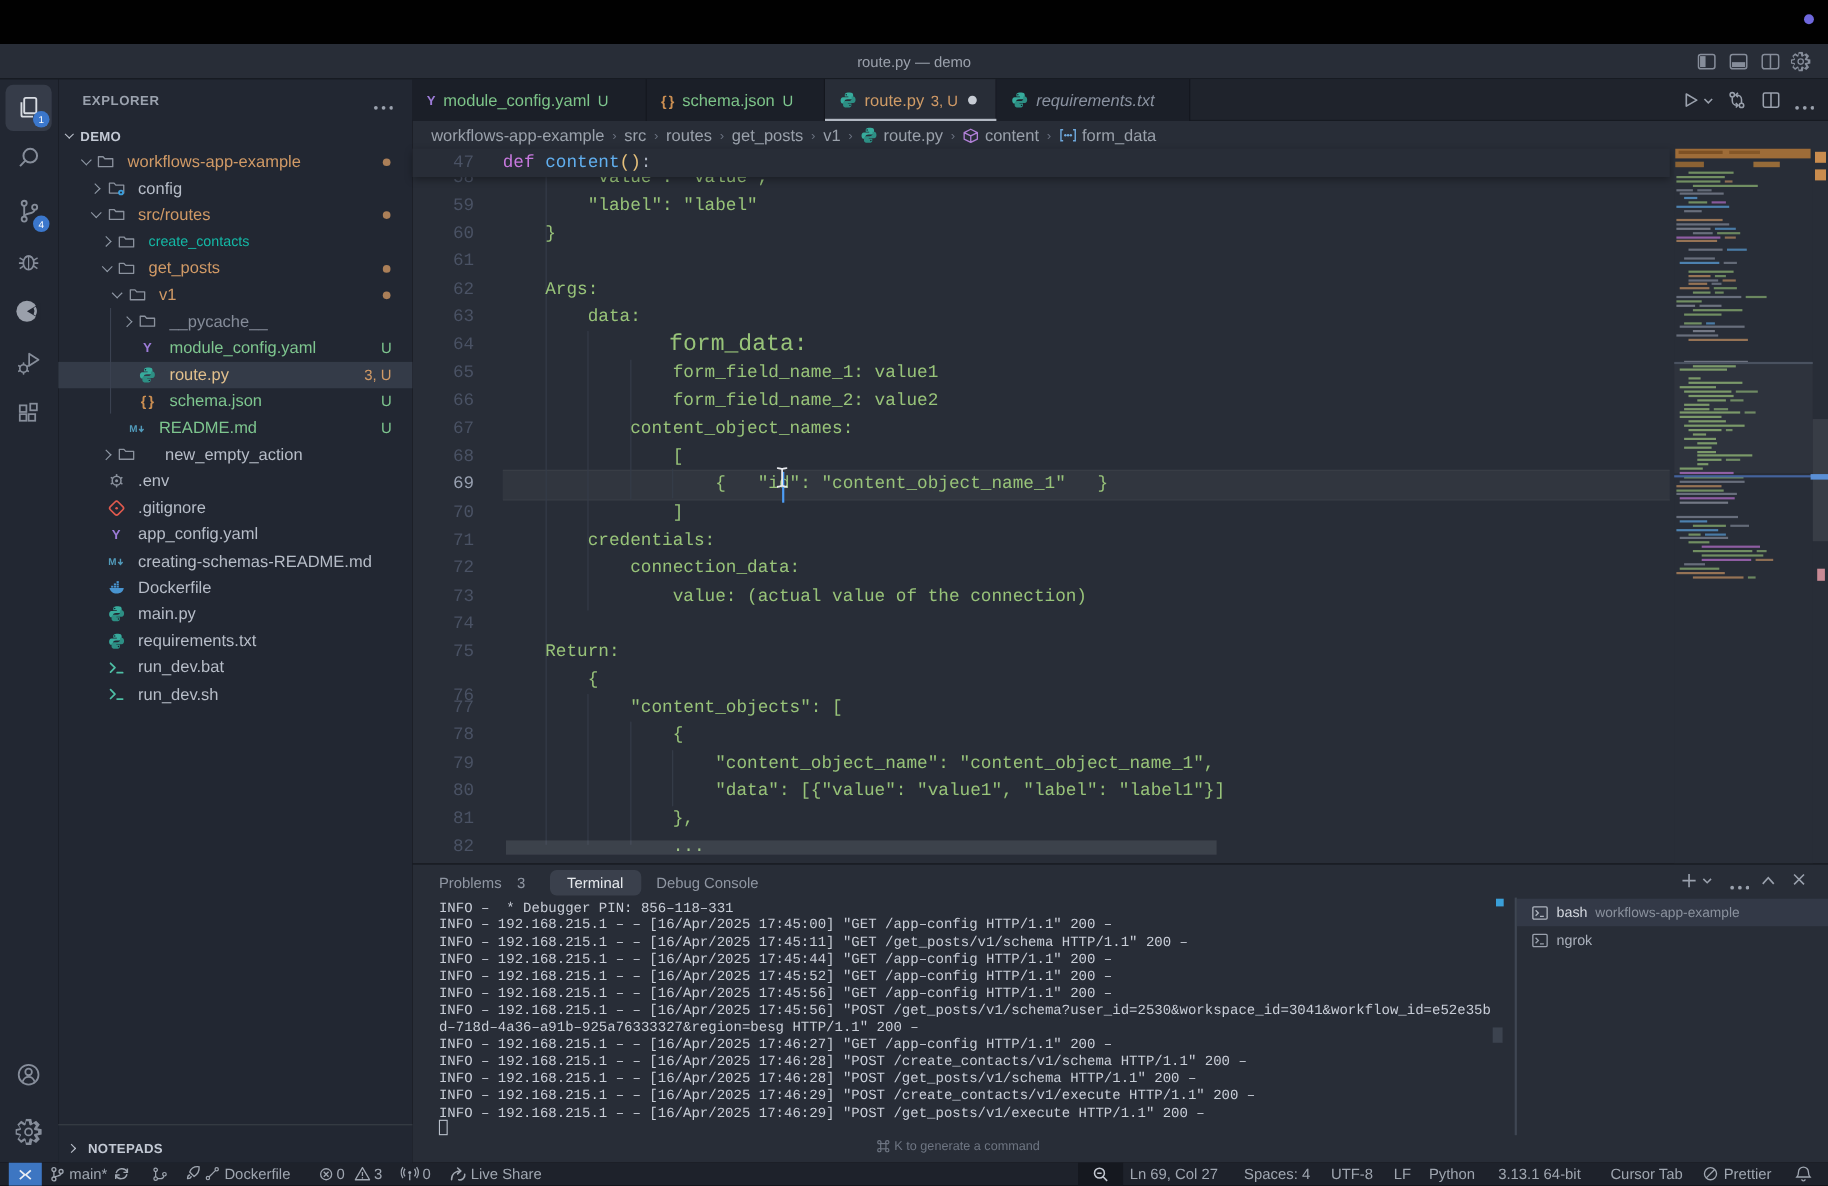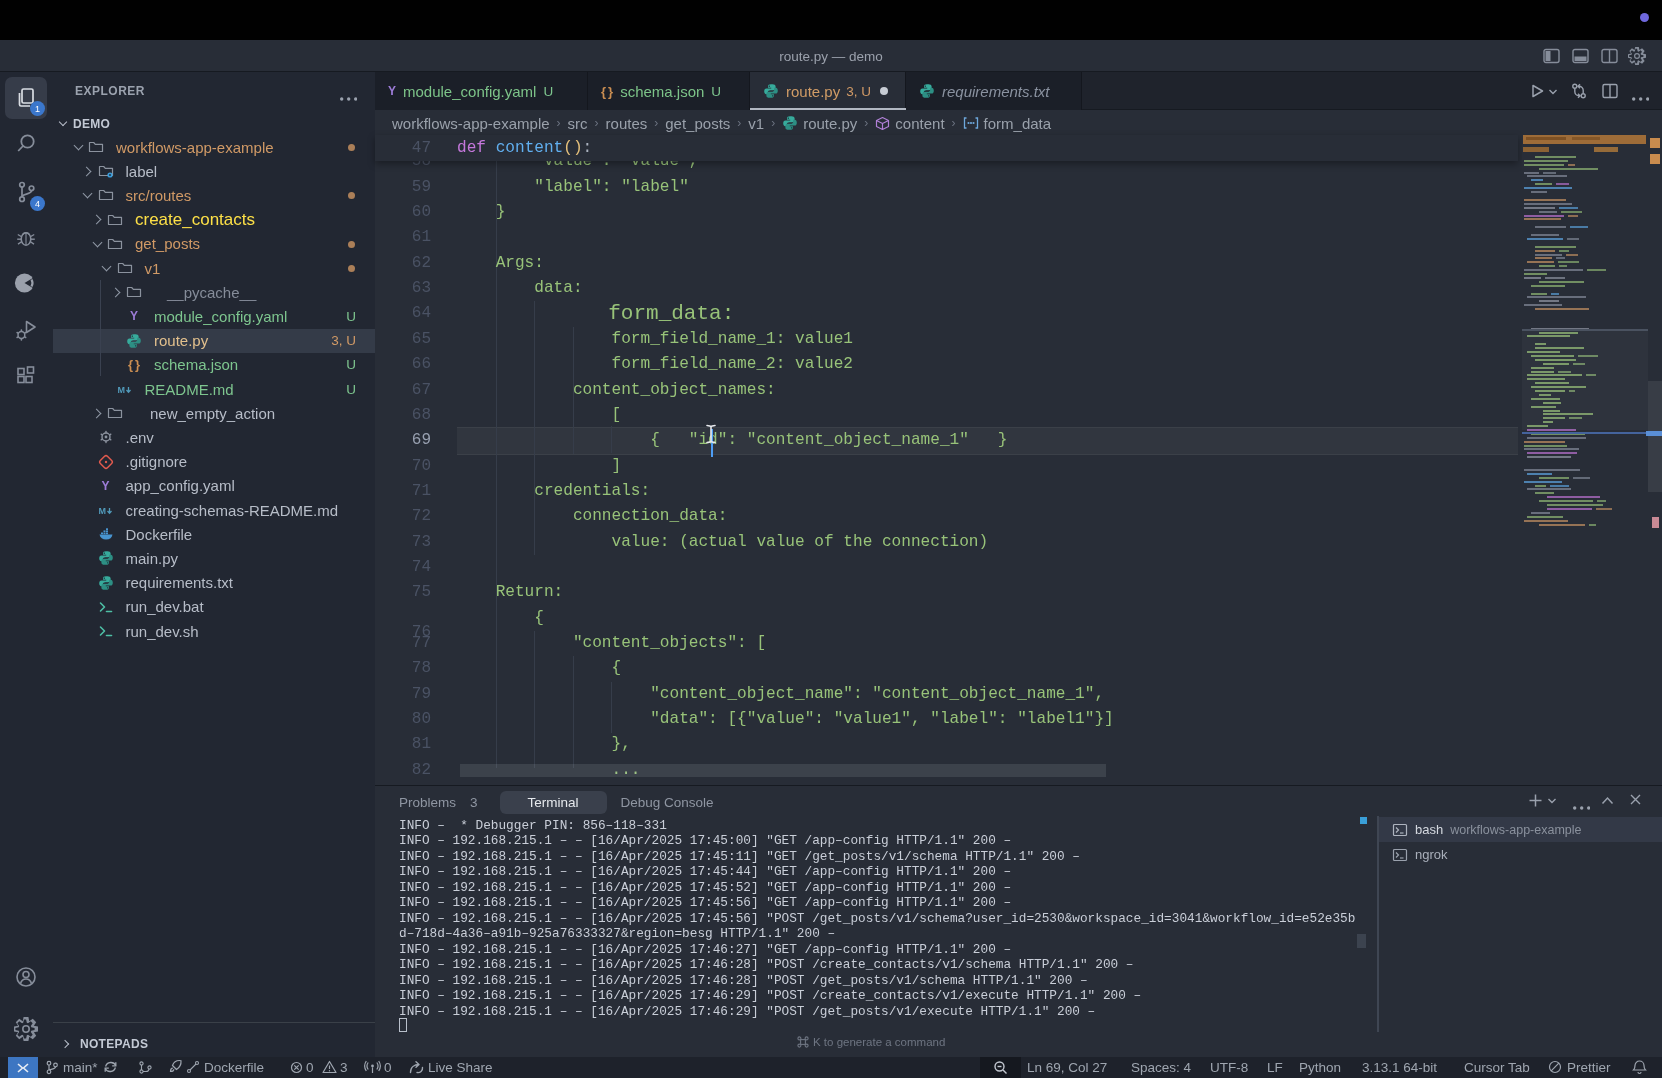--- a/index.html
+++ b/index.html
@@ -139,21 +139,21 @@
       <span style="display:inline-flex;width:14px;justify-content:center;align-items:center">
         <span style="display:inline-block;width:7px;height:7px;border-right:1.6px solid #9099a6;border-bottom:1.6px solid #9099a6;transform:rotate(-45deg);margin-left:-2px"></span>
       </span>
       <span style="display:inline-flex;width:22px;justify-content:center;align-items:center">
         <svg width="16" height="16" viewBox="0 0 16 16" style="">
           <path d="M1.5 3.5h4.2l1.6 1.8h7.2v7.2H1.5z" fill="none" stroke="#8b929e" stroke-width="1.2" stroke-linejoin="round"></path>
           <circle cx="12" cy="12" r="2.6" fill="#3b9ddb"></circle>
           <circle cx="12" cy="12" r="0.9" fill="#222732"></circle>
         </svg>
       </span>
-      <span style="margin-left:9px;font-size:15px;color:#b7bdc8;white-space:pre">label</span>
+      <span style="margin-left:9px;font-size:15px;color:#b7bdc8;white-space:pre">config</span>
     </div>
     <div class="abs" style="left:80.5px;top:183.4px;height:24.2px;display:flex;align-items:center">
       <span style="display:inline-flex;width:14px;justify-content:center;align-items:center">
         <span style="display:inline-block;width:7px;height:7px;border-right:1.6px solid #9099a6;border-bottom:1.6px solid #9099a6;transform:rotate(45deg);margin-top:-3px"></span>
       </span>
       <span style="display:inline-flex;width:22px;justify-content:center;align-items:center">
         <svg width="16" height="16" viewBox="0 0 16 16" style="">
           <path d="M1.5 3.5h4.2l1.6 1.8h7.2v7.2H1.5z" fill="none" stroke="#8b929e" stroke-width="1.2" stroke-linejoin="round"></path>
         </svg>
       </span>
@@ -162,21 +162,21 @@
     <div class="abs" style="left:348px;top:192.1px;width:7px;height:7px;border-radius:50%;background:#ab7f58"></div>
     <div class="abs" style="left:90.0px;top:207.6px;height:24.2px;display:flex;align-items:center">
       <span style="display:inline-flex;width:14px;justify-content:center;align-items:center">
         <span style="display:inline-block;width:7px;height:7px;border-right:1.6px solid #9099a6;border-bottom:1.6px solid #9099a6;transform:rotate(-45deg);margin-left:-2px"></span>
       </span>
       <span style="display:inline-flex;width:22px;justify-content:center;align-items:center">
         <svg width="16" height="16" viewBox="0 0 16 16" style="">
           <path d="M1.5 3.5h4.2l1.6 1.8h7.2v7.2H1.5z" fill="none" stroke="#8b929e" stroke-width="1.2" stroke-linejoin="round"></path>
         </svg>
       </span>
-      <span style="margin-left:9px;font-size:17px;color:#fde047;white-space:pre">create_contacts</span>
+      <span style="margin-left:9px;font-size:13px;color:#14b8a6;white-space:pre">create_contacts</span>
     </div>
     <div class="abs" style="left:90.0px;top:231.8px;height:24.2px;display:flex;align-items:center">
       <span style="display:inline-flex;width:14px;justify-content:center;align-items:center">
         <span style="display:inline-block;width:7px;height:7px;border-right:1.6px solid #9099a6;border-bottom:1.6px solid #9099a6;transform:rotate(45deg);margin-top:-3px"></span>
       </span>
       <span style="display:inline-flex;width:22px;justify-content:center;align-items:center">
         <svg width="16" height="16" viewBox="0 0 16 16" style="">
           <path d="M1.5 3.5h4.2l1.6 1.8h7.2v7.2H1.5z" fill="none" stroke="#8b929e" stroke-width="1.2" stroke-linejoin="round"></path>
         </svg>
       </span>
@@ -197,21 +197,21 @@
     <div class="abs" style="left:348px;top:264.7px;width:7px;height:7px;border-radius:50%;background:#ab7f58"></div>
     <div class="abs" style="left:109.0px;top:280.2px;height:24.2px;display:flex;align-items:center">
       <span style="display:inline-flex;width:14px;justify-content:center;align-items:center">
         <span style="display:inline-block;width:7px;height:7px;border-right:1.6px solid #9099a6;border-bottom:1.6px solid #9099a6;transform:rotate(-45deg);margin-left:-2px"></span>
       </span>
       <span style="display:inline-flex;width:22px;justify-content:center;align-items:center">
         <svg width="16" height="16" viewBox="0 0 16 16" style="">
           <path d="M1.5 3.5h4.2l1.6 1.8h7.2v7.2H1.5z" fill="none" stroke="#8b929e" stroke-width="1.2" stroke-linejoin="round"></path>
         </svg>
       </span>
-      <span style="margin-left:22px;font-size:15px;color:#858c99;white-space:pre">__pycache__</span>
+      <span style="margin-left:9px;font-size:15px;color:#858c99;white-space:pre">__pycache__</span>
     </div>
     <div class="abs" style="left:109.0px;top:304.4px;height:24.2px;display:flex;align-items:center">
       <span style="display:inline-flex;width:14px;justify-content:center;align-items:center"></span>
       <span style="display:inline-flex;width:22px;justify-content:center;align-items:center">
         <span style="font:bold 12px 'Liberation Sans';color:#9d7cd8">Y</span>
       </span>
       <span style="margin-left:9px;font-size:15px;color:#7ec68f;white-space:pre">module_config.yaml</span>
     </div>
     <div class="abs" style="left:320px;top:304.4px;width:36px;height:24.2px;display:flex;align-items:center;justify-content:flex-end;font-size:13.5px;color:#7ec68f;white-space:nowrap">U</div>
     <div class="abs" style="left:53px;top:328.6px;width:322px;height:24.2px;background:#343b48"></div>
@@ -658,21 +658,21 @@
     <div class="abs" style="left:1522px;top:331px;width:126px;height:99px;background:rgba(255,255,255,0.03)"></div>
     <div class="abs" style="left:1648px;top:381px;width:14px;height:111px;background:rgba(255,255,255,0.08)"></div>
     <div class="abs" style="left:1646px;top:431px;width:16px;height:5px;background:#5a8fd6"></div>
     <div class="abs" style="left:1650px;top:138px;width:10px;height:10px;background:#c98c4e"></div>
     <div class="abs" style="left:1650px;top:154px;width:10px;height:10px;background:#c98c4e"></div>
     <div class="abs" style="left:1652px;top:517px;width:7px;height:11px;background:#c98a95"></div>
     <div class="abs" style="left:375px;top:785px;width:1287px;height:272px;background:#282d37;border-top:1px solid #161a21"></div>
     <div class="abs" style="left:399px;top:788px;height:28px;display:flex;align-items:center;font-size:13.5px;color:#8f96a2">
       <span>Problems</span>
       <span style="margin-left:14px">3</span>
-      <span style="margin-left:22px;background:#3a404c;color:#e6e9ed;padding:4px 28px;border-radius:6px">Terminal</span>
+      <span style="margin-left:22px;background:#3a404c;color:#e6e9ed;padding:4px 16px;border-radius:6px">Terminal</span>
       <span style="margin-left:14px">Debug Console</span>
     </div>
     <div class="ic" style="left:1528px;top:793px">
       <svg width="15" height="15" viewBox="0 0 15 15" style="">
         <line x1="7.5" y1="1.5" x2="7.5" y2="13.5" stroke="#9aa1ad" stroke-width="1.5"></line>
         <line x1="1.5" y1="7.5" x2="13.5" y2="7.5" stroke="#9aa1ad" stroke-width="1.5"></line>
       </svg>
     </div>
     <div class="ic" style="left:1547px;top:797px">
       <svg width="10" height="8" viewBox="0 0 10 8" style="">

